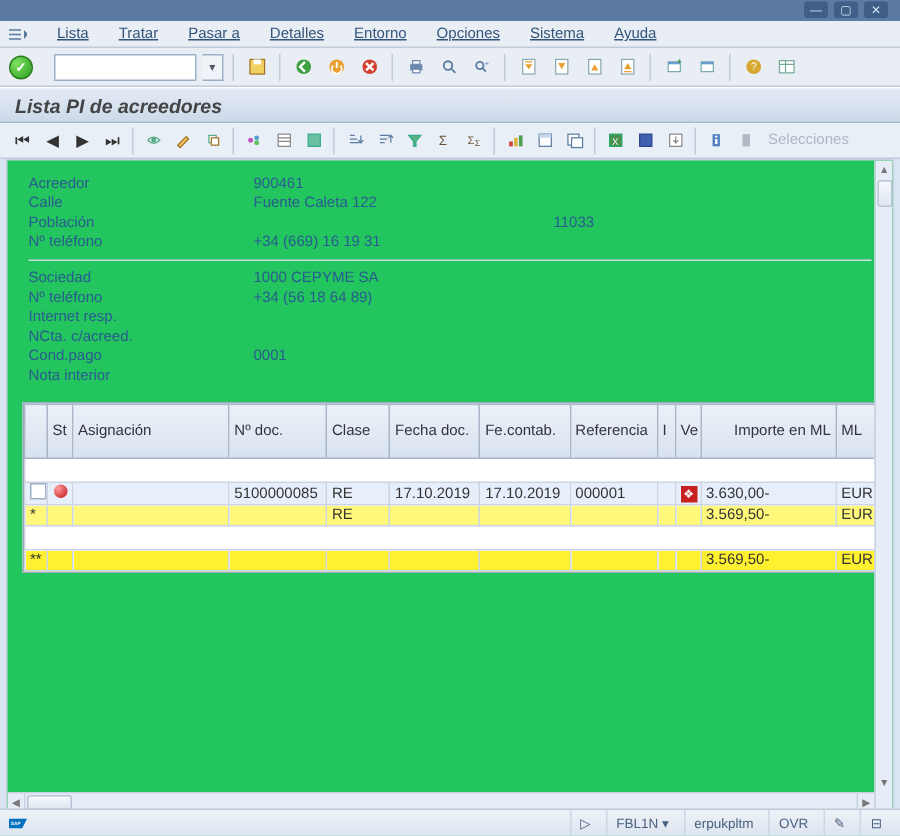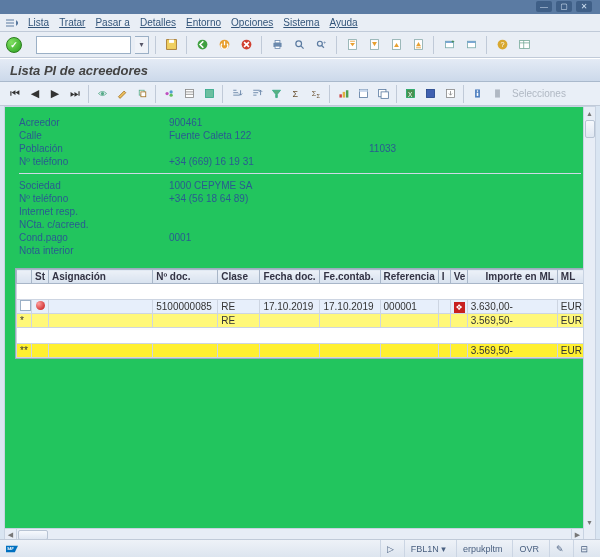--- a/index.html
+++ b/index.html
@@ -1,20 +1,20 @@
 <!DOCTYPE html>
 <html><head>
 <meta charset="utf-8">
 <style>
 html,body{margin:0;padding:0;font-family:Tahoma,Arial,sans-serif;font-size:10px;color:#333;background:#d9e5f2;width:600px;height:557px;overflow:hidden}
 *{box-sizing:border-box}
 .top-shell{background:#5b7ba3;height:14px;position:relative}
 .win-btns{position:absolute;right:8px;top:1px;display:flex;gap:4px}
 .win-btns span{width:16px;height:11px;background:#3f5f87;border-radius:2px;display:inline-flex;align-items:center;justify-content:center;color:#cfe0f2;font-size:8px}
-.menubar{background:#e9eef5;border-bottom:1px solid #c0cad8;height:18px;display:flex;align-items:center;padding:0 6px;gap:10px;font-size:10px;color:#33557a}
+.menubar{background:#e9eef5;border-bottom:1px solid #c0cad8;height:18px;display:flex;align-items:center;padding:0 6px;gap:20px;font-size:10px;color:#33557a}
 .menubar span{cursor:pointer;text-decoration:underline}
 .cmdbar{background:#e9eef5;height:26px;border-bottom:1px solid #c0cad8;display:flex;align-items:center;padding:0 6px;gap:4px}
 .ok-btn{width:16px;height:16px;border-radius:50%;background:radial-gradient(circle at 30% 30%,#7fe060,#2aa020);border:1px solid #2a7d1d;display:flex;align-items:center;justify-content:center;color:#fff;font-weight:bold;font-size:9px}
 .cmdfield{height:18px;width:95px;border:1px solid #9bb0c6;background:#fff}
 .dd{width:14px;height:18px;border:1px solid #9bb0c6;border-left:0;background:#f0f3f8;display:flex;align-items:center;justify-content:center;font-size:8px;color:#556}
 .sep{width:1px;height:18px;background:#c0cad8;margin:0 2px}
 .ico{width:18px;height:18px;display:flex;align-items:center;justify-content:center;font-size:11px}
 .ico svg{width:13px;height:13px}
 .title-strip{background:linear-gradient(#e4ebf5,#ccd9ea);border-top:1px solid #fff;border-bottom:1px solid #a9b9cc;height:24px;display:flex;align-items:center;padding:0 10px;font-size:13px;font-weight:bold;font-style:italic;color:#444}
 .app-tbar{background:#e9eff7;height:24px;border-bottom:1px solid #c0cad8;display:flex;align-items:center;padding:0 6px;gap:2px}
@@ -27,21 +27,21 @@
 .scroll-bot .btn{width:12px;height:12px;display:flex;align-items:center;justify-content:center;font-size:7px;color:#777;border-right:1px solid #c8d3e2}
 .scroll-bot .btn:last-child{border-left:1px solid #c8d3e2;border-right:0;margin-left:auto}
 .details{padding:10px 14px 6px 14px;color:#2a5b90;font-size:10px}
 .details .row{display:flex;height:13px}
 .details .lab{width:150px}
 .details .val{color:#2a5b90}
 .details .extra{margin-left:200px}
 .hr{border-top:1px solid #cfd9e6;margin:4px 0 6px 0}
 .grid{margin:4px 10px 0 10px;border:1px solid #9dabbd;background:#fff;font-size:10px}
 .grid table{border-collapse:collapse;width:100%;table-layout:fixed}
-.grid th{background:linear-gradient(#ecf1f8,#d8e2ef);border:1px solid #a8b6c8;font-weight:bold;color:#334;padding:1px 3px;white-space:nowrap;overflow:hidden;text-align:left}
+.grid th{background:linear-gradient(#ecf1f8,#d8e2ef);border:1px solid #a8b6c8;font-weight:normal;color:#334;padding:12px 3px;white-space:nowrap;overflow:hidden;text-align:left}
 .grid td{border:1px solid #cdd5e2;padding:0 3px;height:14px;white-space:nowrap;overflow:hidden}
 .grid td.num{text-align:left}
 .chk{width:11px;height:11px;border:1px solid #9bb0c6;background:#fff;display:inline-block}
 .status-dot{width:9px;height:9px;border-radius:50%;background:radial-gradient(circle at 30% 30%,#ff9d9d,#c21212);display:inline-block;margin:auto}
 .venc{width:11px;height:11px;background:#c82020;color:#fff;display:inline-flex;align-items:center;justify-content:center;font-size:8px}
 tr.data{background:#e7effb}
 tr.ysub{background:#fff87a}
 tr.ytot{background:#fff030;font-weight:normal}
 .gap-row td{height:16px;background:#fff;border-left:1px solid #cdd5e2;border-right:1px solid #cdd5e2}
 .statusbar{position:absolute;bottom:0;left:0;right:0;height:18px;background:linear-gradient(#eef2f8,#dde5ef);border-top:1px solid #c0cad8;display:flex;align-items:center;font-size:9px;color:#4a6080;padding:0 6px;gap:4px}

